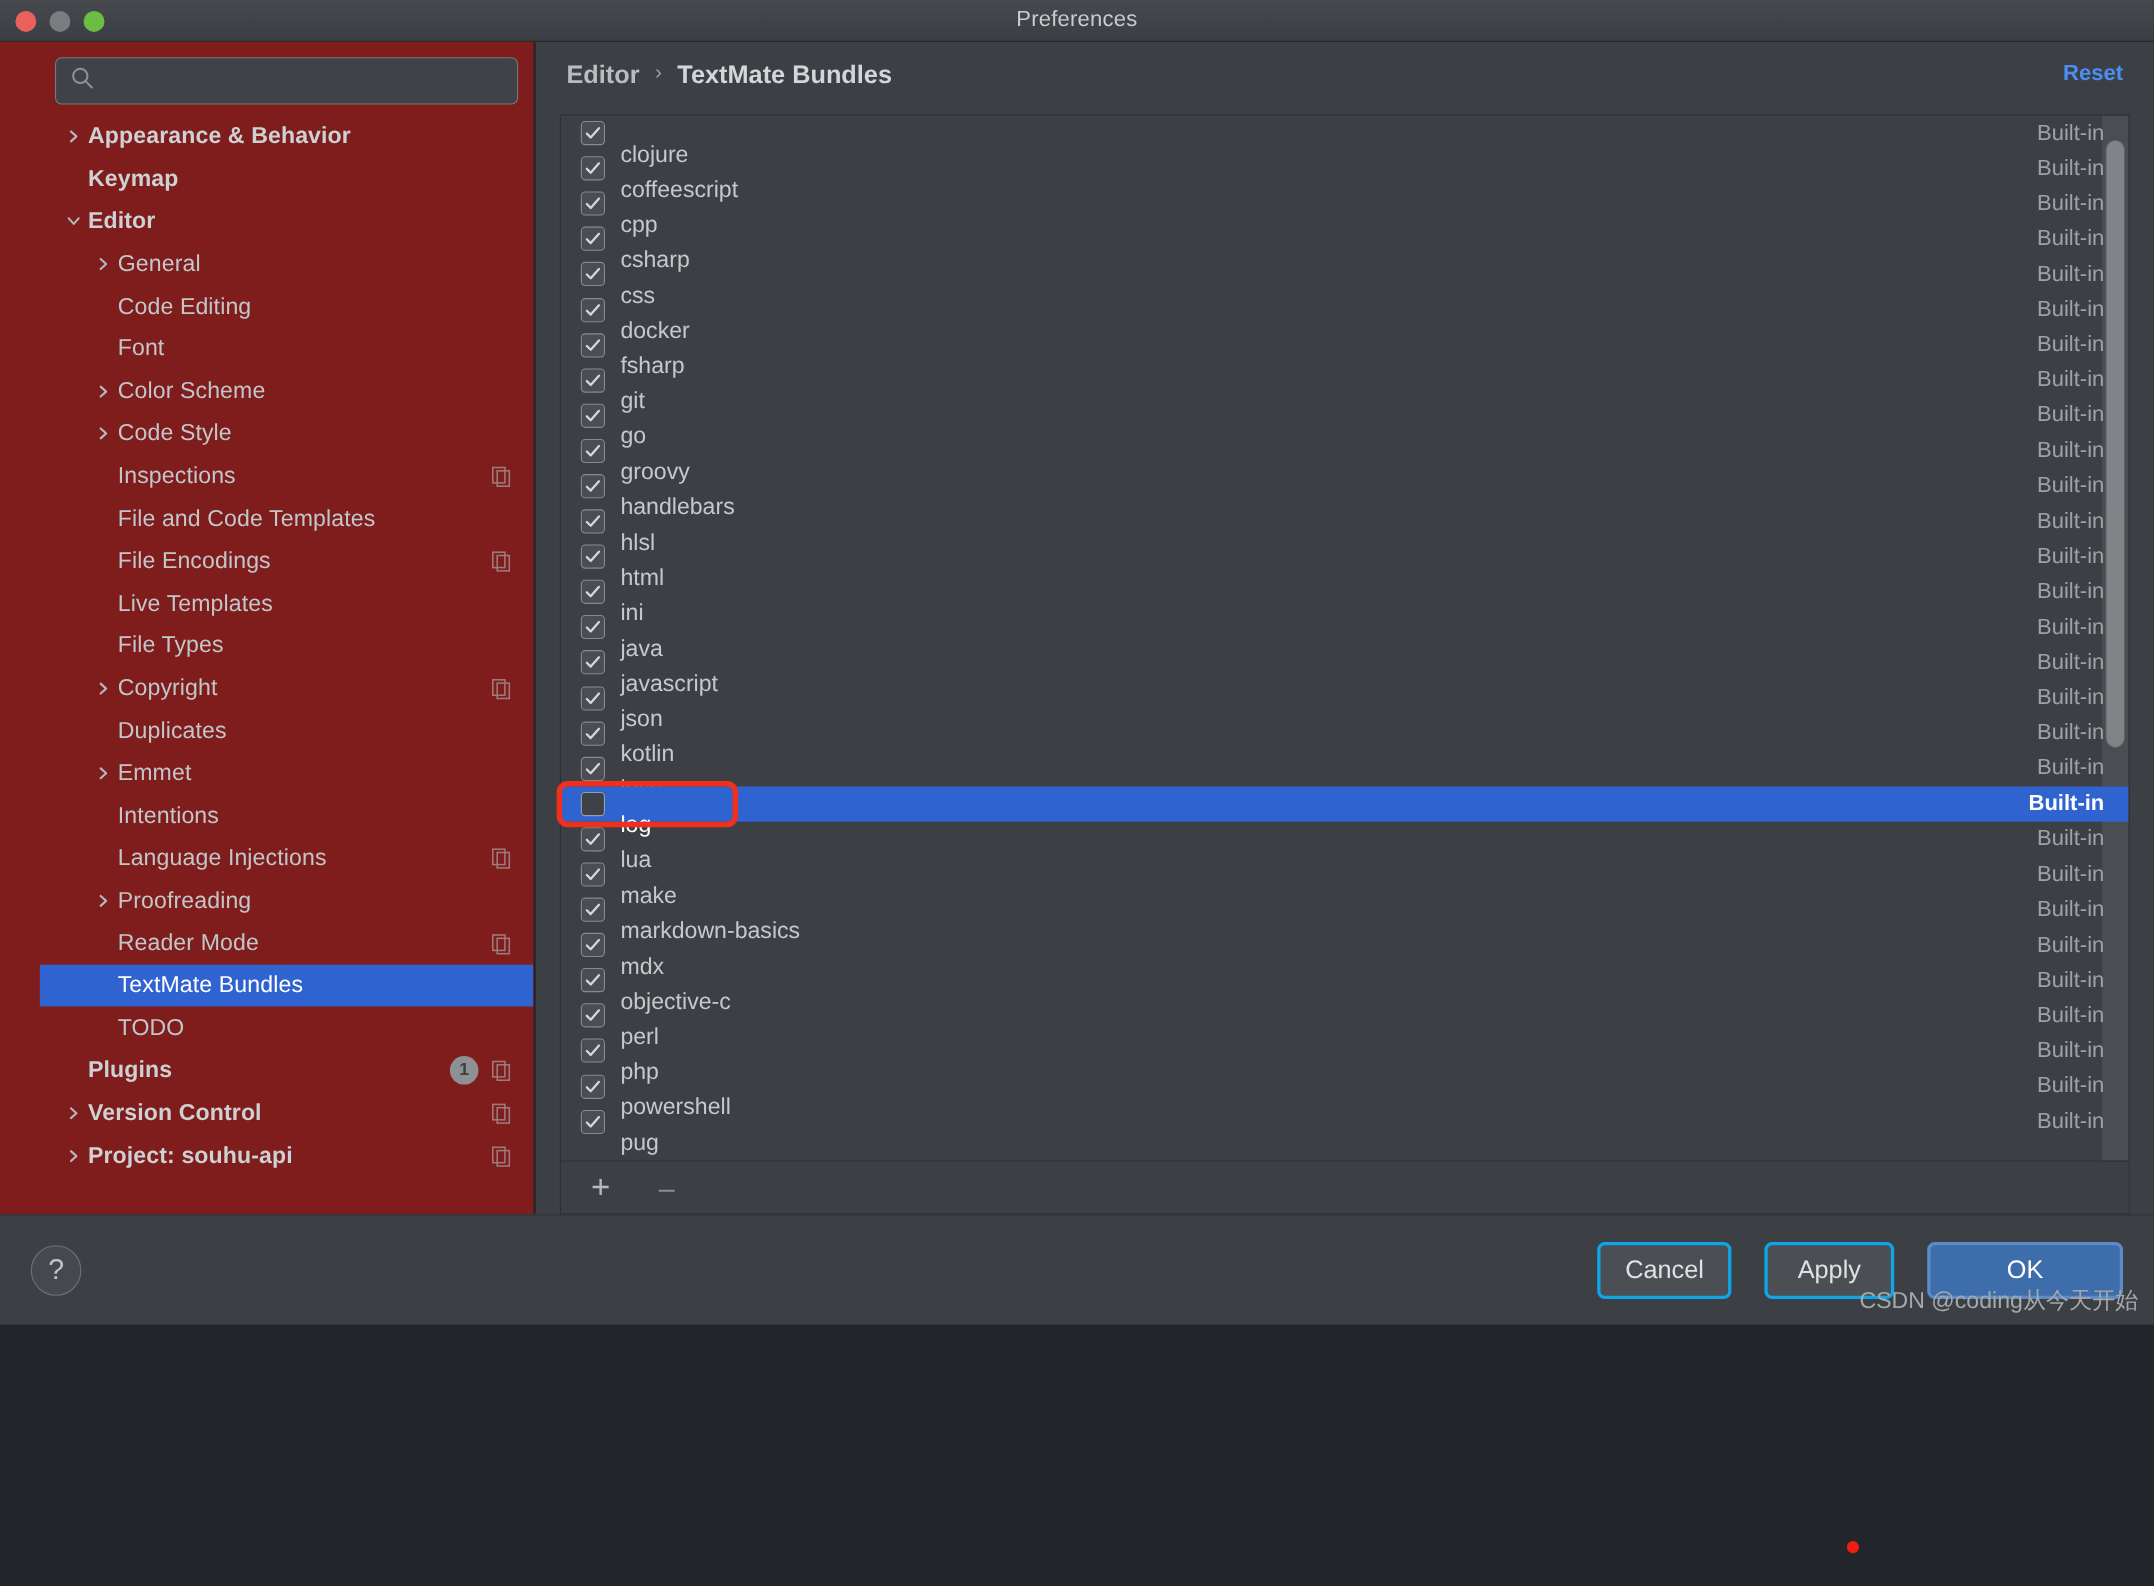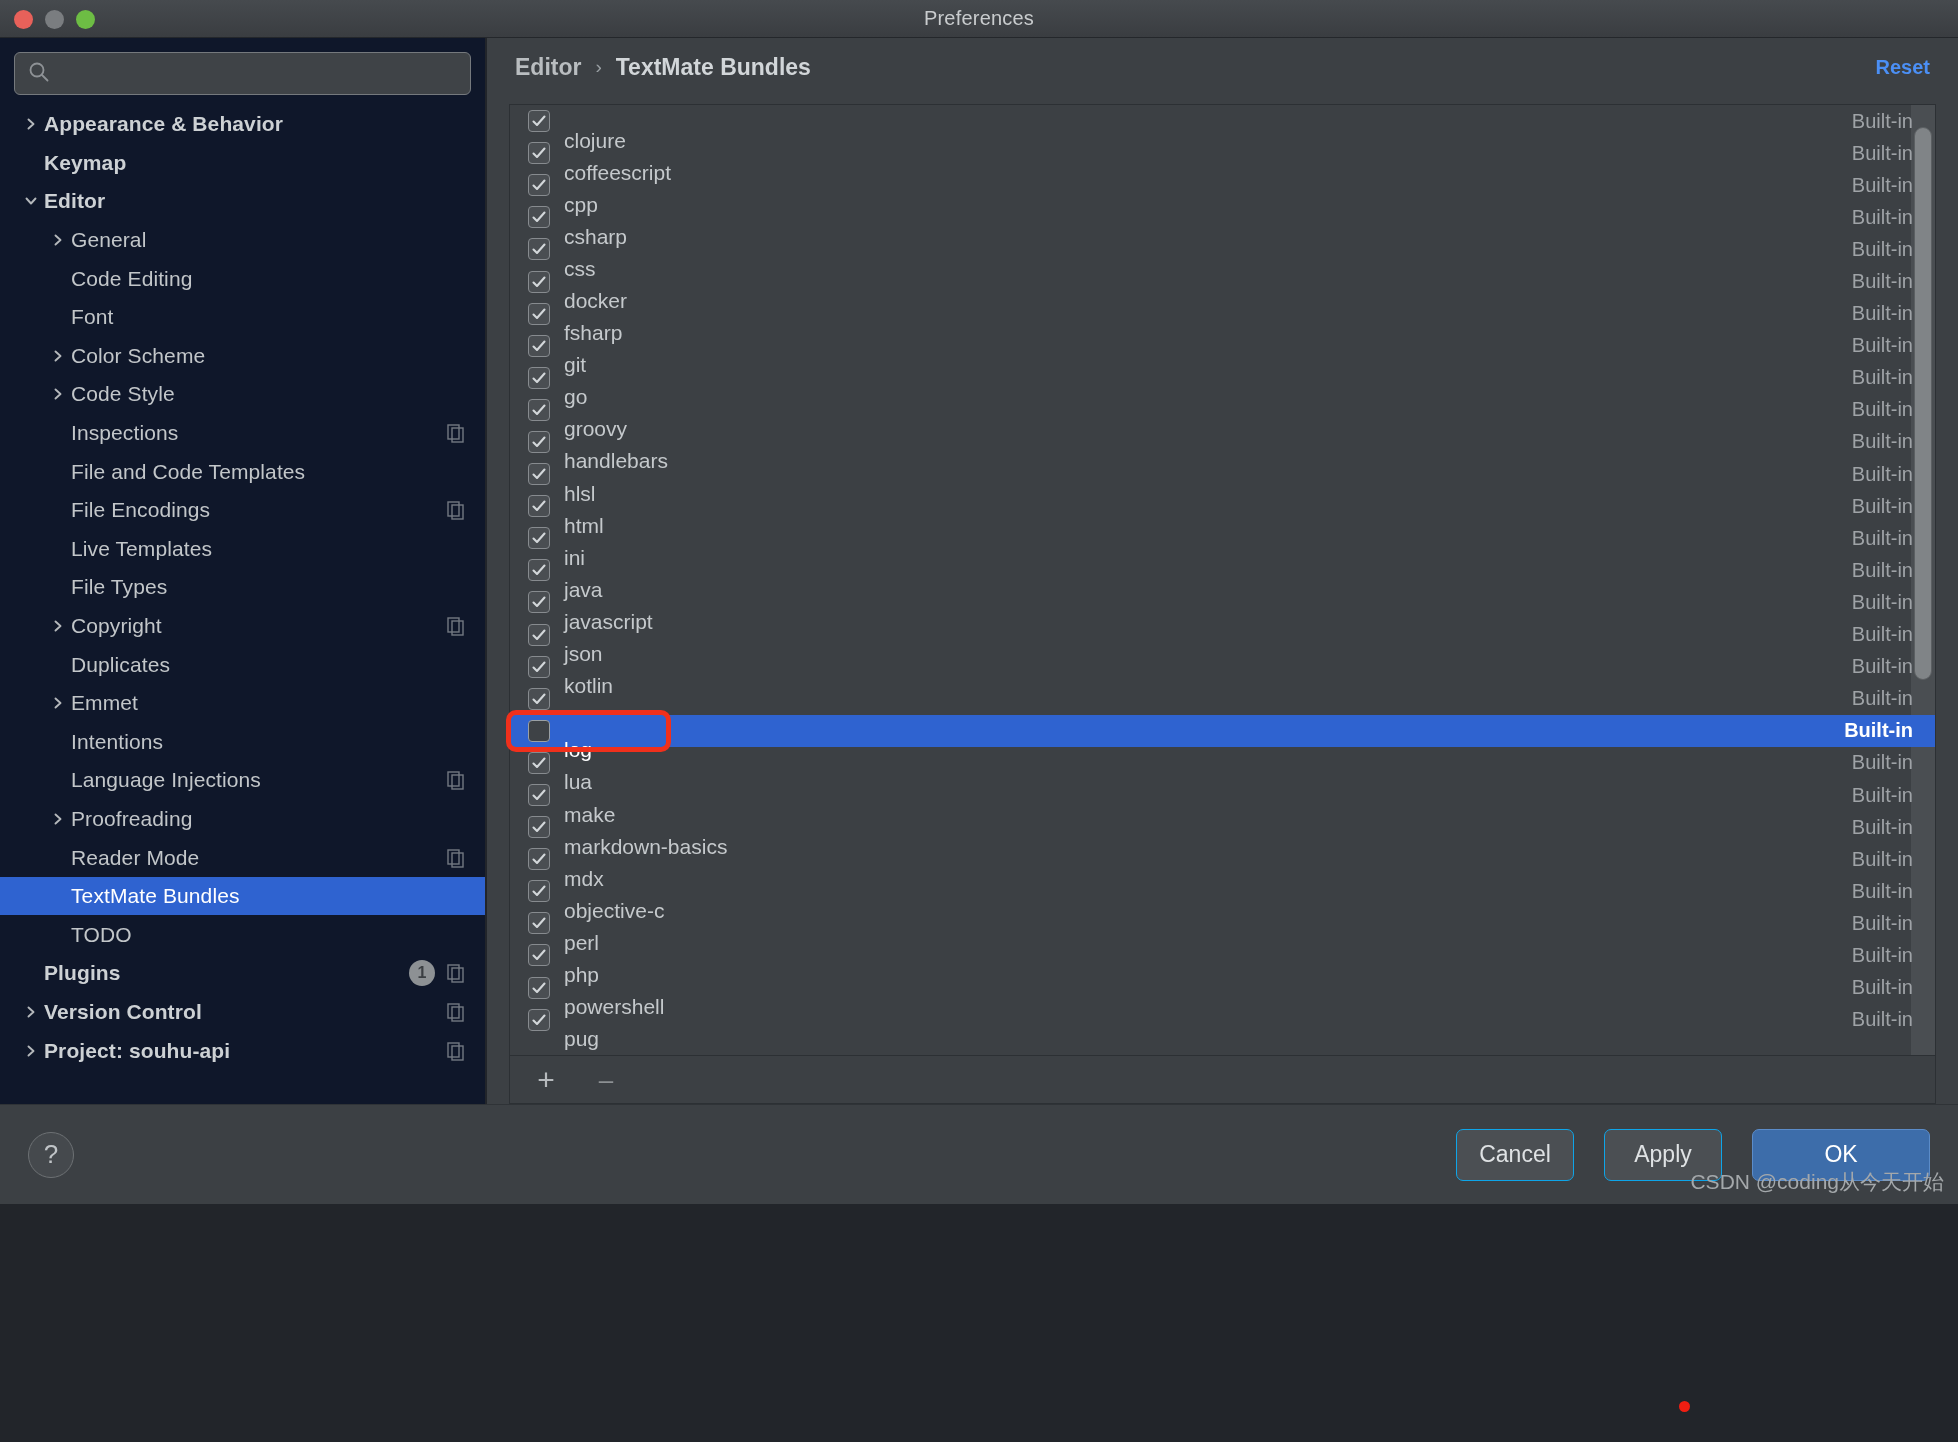--- a/index.html
+++ b/index.html
@@ -30,25 +30,26 @@
   .light.min { background: #7a7d80; }
   .light.max { background: #6dbd44; }
   .title-text { font-size: 20px; color: #c9ccce; letter-spacing: .2px; }
 
   
   .body { flex: 1; display: flex; min-height: 0; }
 
   
   .sidebar {
     width: 487px; min-width: 487px;
-    background: #0f172a;
+    background: #7f1d1d;
     border-right: 2px solid #22252a;
     display: flex; flex-direction: column;
     position: relative;
     overflow: hidden;
+    padding-left: 36px;
   }
   .search-wrap { padding: 14px 14px 10px 14px; }
   .search-box {
     height: 43px;
     border: 1px solid #75797d;
     border-radius: 6px;
     background: #3f4347;
     display: flex; align-items: center;
     padding: 0 12px;
   }
@@ -187,21 +188,21 @@
     width: 46px; height: 46px; border-radius: 50%;
     border: 1px solid #6d7174;
     background: #45494d;
     color: #c0c4c7; font-size: 26px;
     display: flex; align-items: center; justify-content: center;
   }
   .footer-spacer { flex: 1; }
   .btn {
     height: 52px; min-width: 118px;
     border-radius: 7px;
-    border: 1px solid #0ea5e9;
+    border: 3px solid #0ea5e9;
     background: #4b4f53;
     color: #dfe2e4; font-size: 23px;
     display: flex; align-items: center; justify-content: center;
     padding: 0 22px; margin-left: 30px;
     font-family: "Liberation Sans", sans-serif;
   }
   .btn.primary {
     background: #3d6daa; border-color: #5b8cc9; color: #ffffff;
     min-width: 178px;
   }

